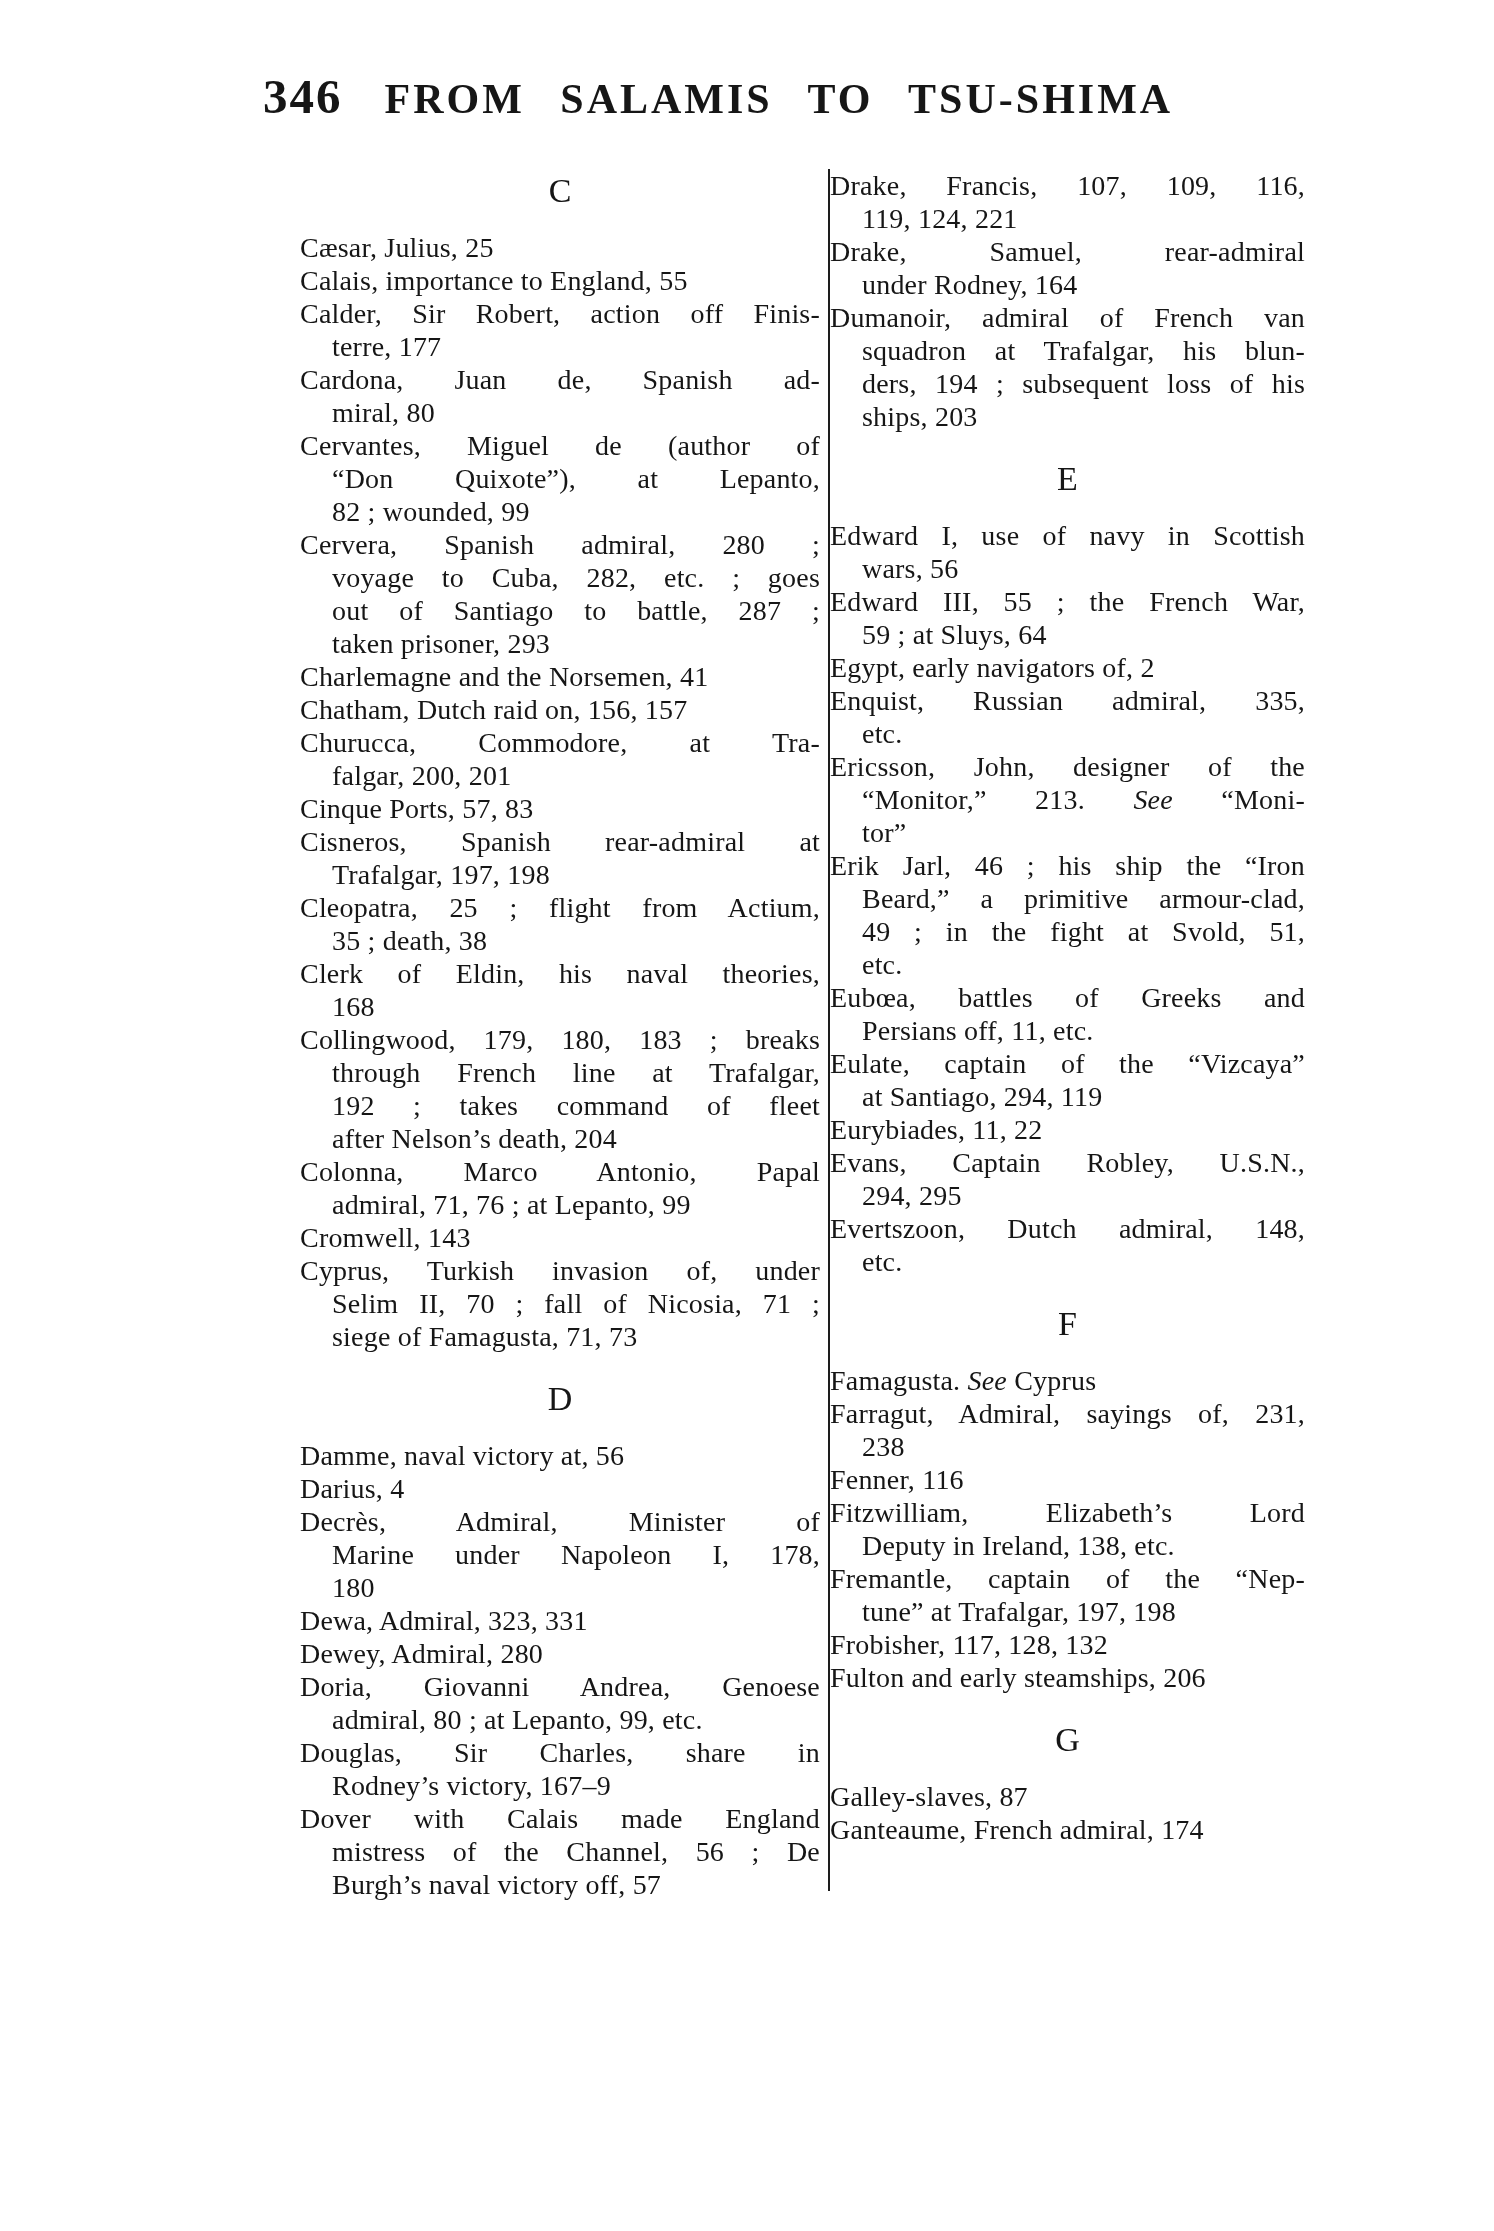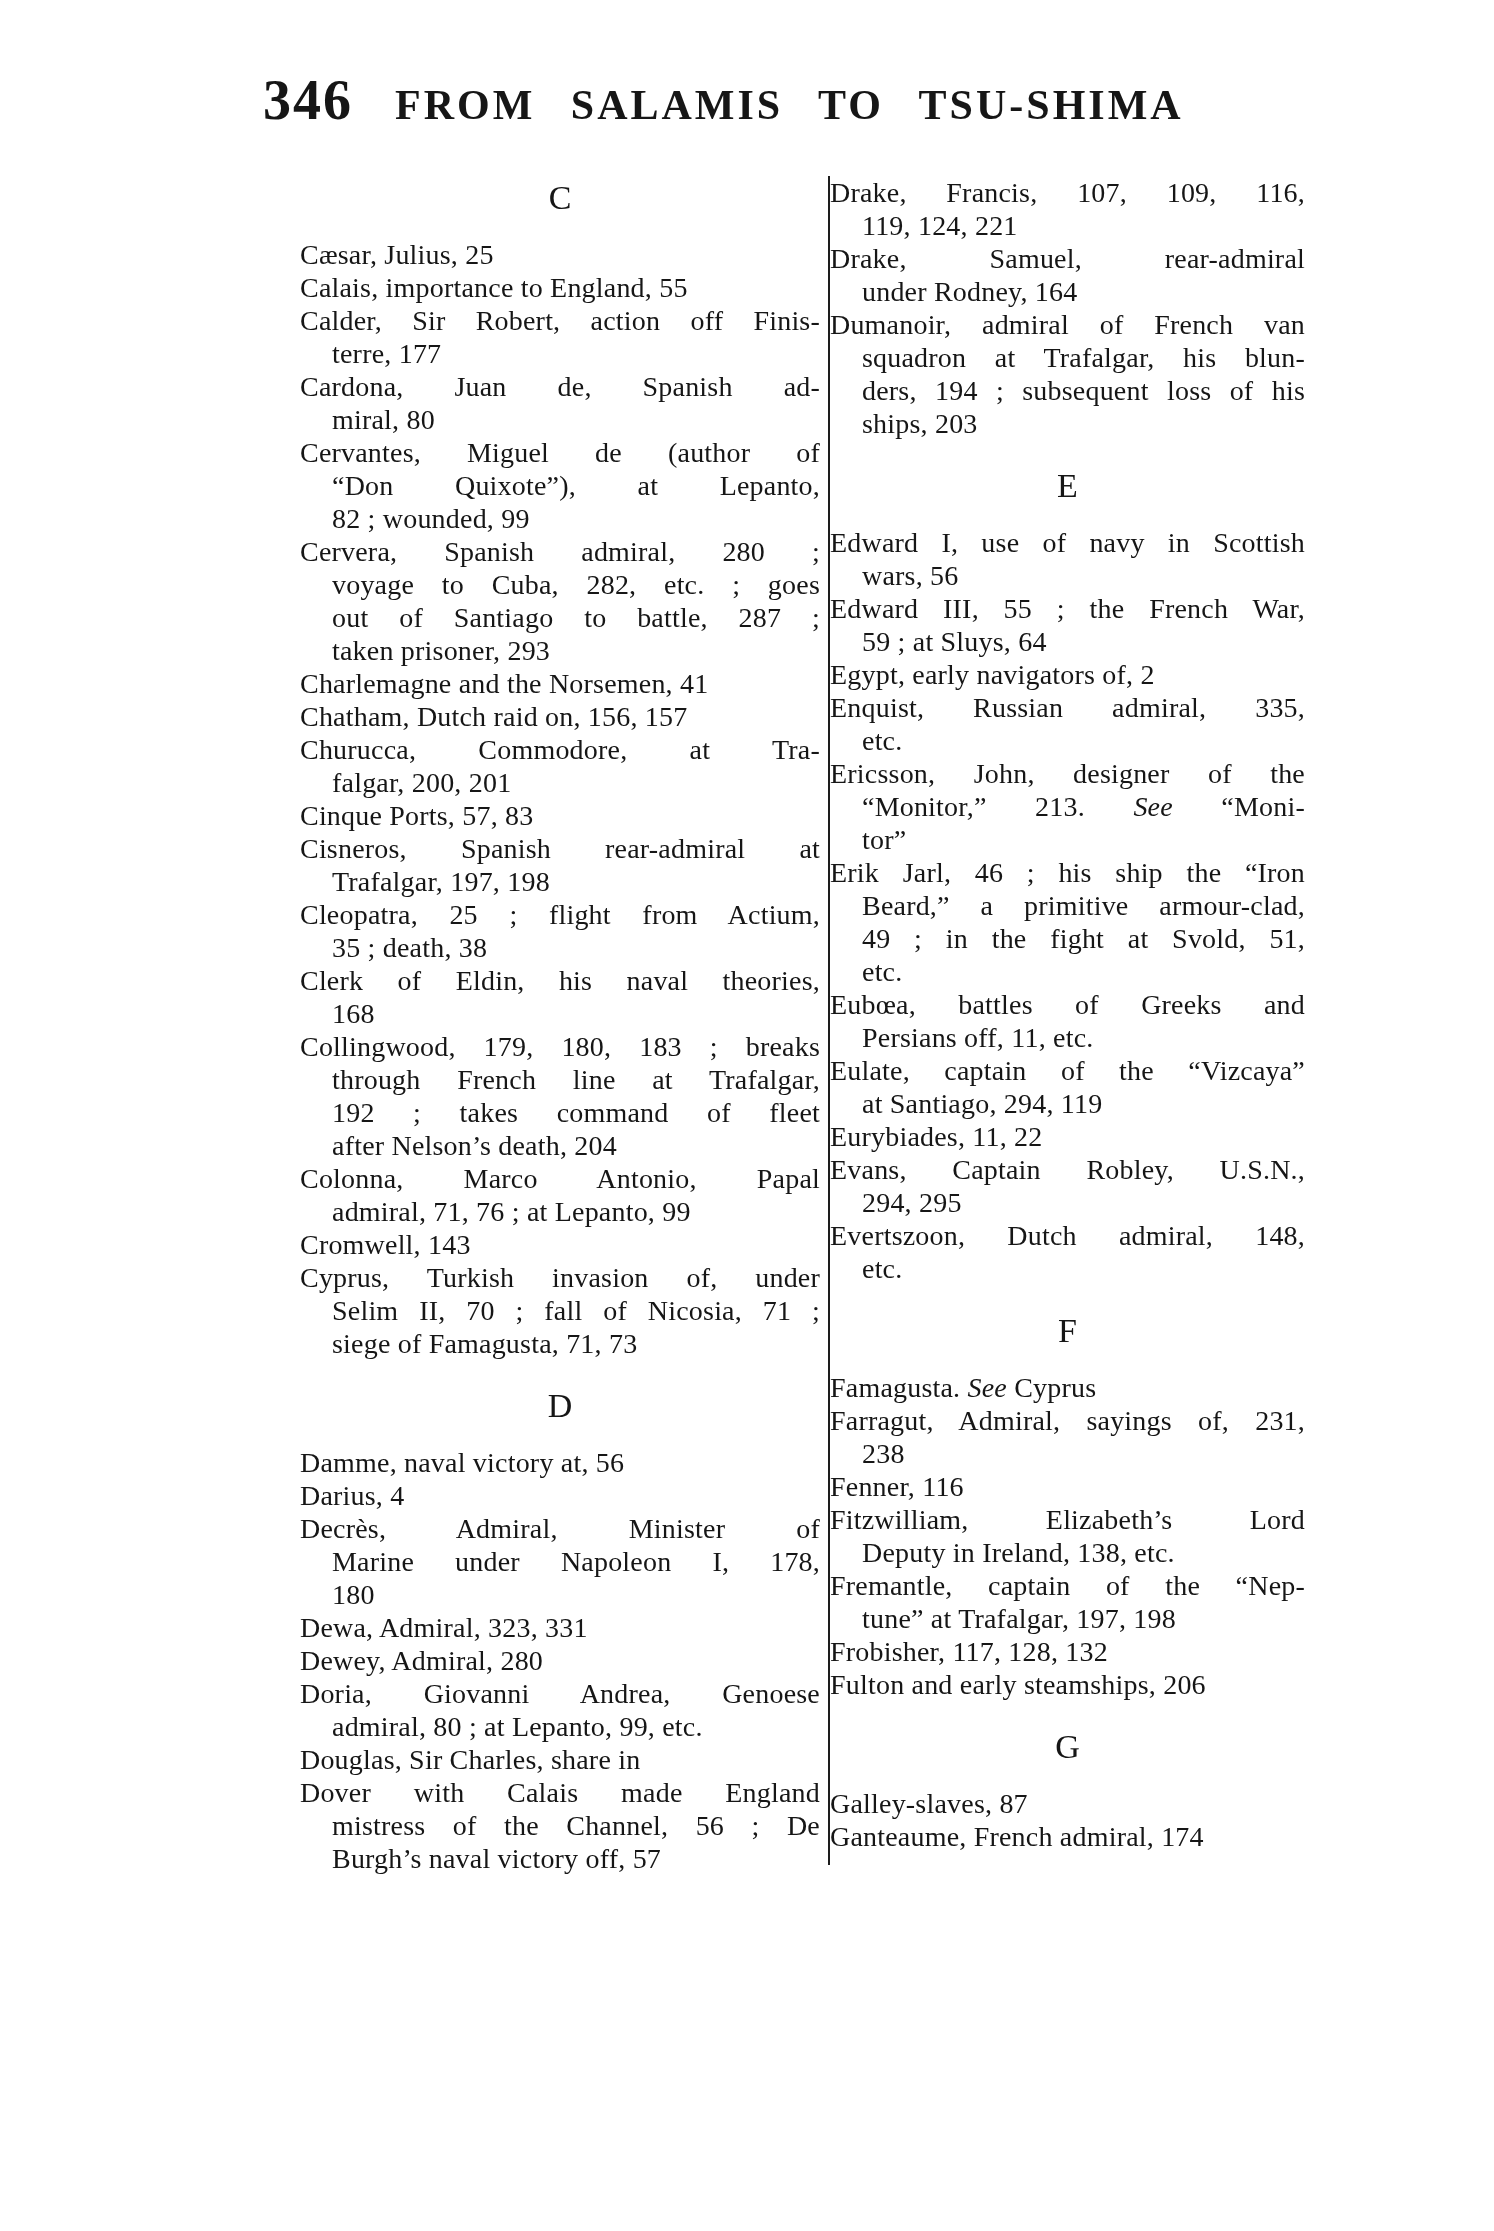--- a/index.html
+++ b/index.html
@@ -11,21 +11,21 @@
   }
   .page { position: relative; width: 1494px; height: 2231px; background: #ffffff; }
 
   .header {
     padding: 68px 0 0 263px;
     display: flex;
     align-items: baseline;
     white-space: nowrap;
   }
   .page-number {
-    font-size: 56px;
+    font-size: 49px;
     font-weight: bold;
     letter-spacing: 2px;
   }
   .page-title {
     margin-left: 42px;
     font-size: 42px;
     font-weight: bold;
     letter-spacing: 3px;
     word-spacing: 22px;
   }
@@ -166,20 +166,21 @@
         </div>
         <div class="entry">
           <div class="line">Dewey, Admiral, 280</div>
         </div>
         <div class="entry">
           <div class="line">Doria, Giovanni Andrea, Genoese</div>
           <div class="line cont">admiral, 80 ; at Lepanto, 99, etc.</div>
         </div>
         <div class="entry">
           <div class="line">Douglas, Sir Charles, share in</div>
+          <div class="line cont">Rodney’s victory, 167–9</div>
         </div>
         <div class="entry">
           <div class="line">Dover with Calais made England</div>
           <div class="line cont">mistress of the Channel, 56 ; De</div>
           <div class="line cont">Burgh’s naval victory off, 57</div>
         </div>
       </div>
     <div class="divider"></div>
     <div class="column col-right">
         <div class="entry">

